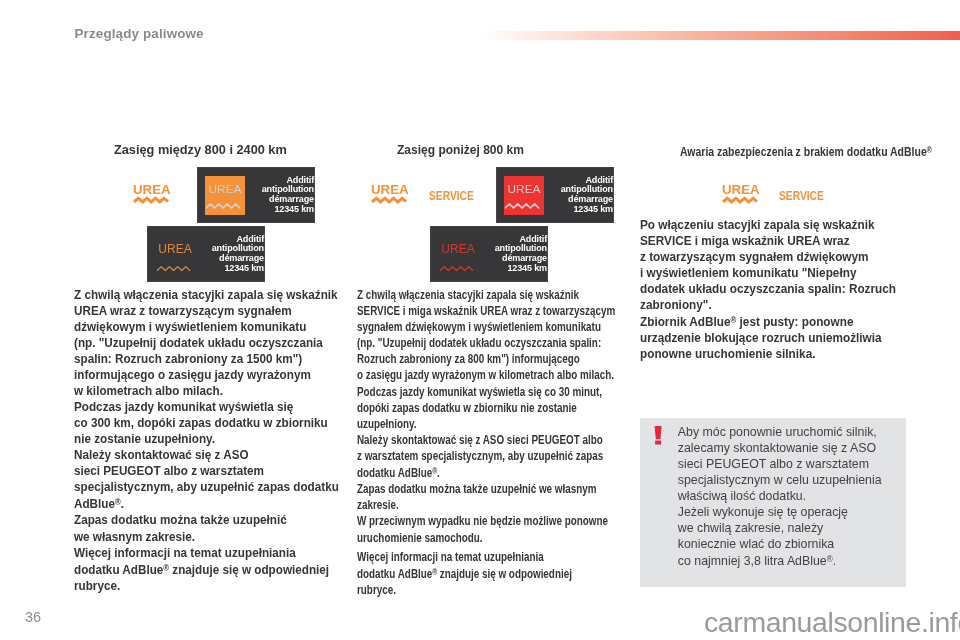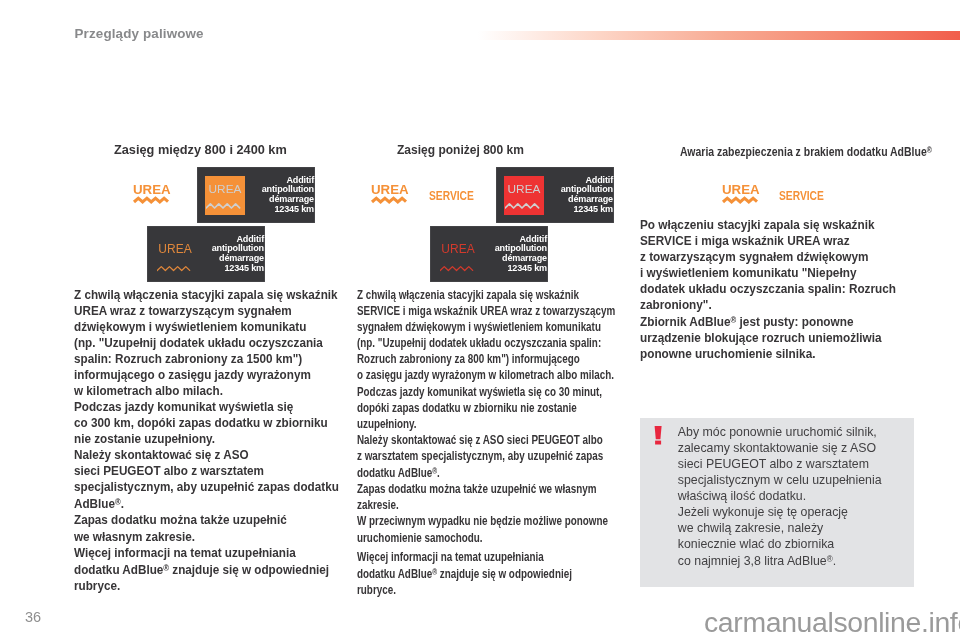--- a/index.html
+++ b/index.html
@@ -30,21 +30,21 @@
   .screen{position:absolute;background:#37373a;box-shadow:inset 0 0 0 0.6px rgba(255,255,255,.13);}
   .screen .stext{position:absolute;color:#ffffff;font-size:6.6px;line-height:7.9px;text-align:right;
                  font-family:"Liberation Sans",sans-serif;}
   .sq{position:absolute;display:block;}
   .sq .lbl{position:absolute;left:0;width:100%;text-align:center;font-size:9.2px;letter-spacing:.2px;}
   .wave{position:absolute;left:0;width:100%;}
 
   
   .telltale{position:absolute;}
 
-  .warnbox{position:absolute;left:640px;top:418px;width:265.5px;height:168.5px;background:#e2e3e5;padding-left:8px;}
+  .warnbox{position:absolute;left:640px;top:418px;width:265.5px;height:168.5px;background:#e2e3e5;}
   .warnbox .bang{position:absolute;left:14.4px;top:7.8px;}
   .warnbox .wtext{position:absolute;left:37.8px;top:5.9px;right:4px;font-size:12.35px;color:#424143;line-height:16.0px;white-space:nowrap;}
 
   .pagenum{position:absolute;left:25px;top:609.5px;font-size:14.5px;font-weight:normal;color:#8e8e8e;line-height:14px;}
   .wm{position:absolute;left:704px;top:609px;font-size:28.4px;color:#9a9a9a;letter-spacing:-0.35px;line-height:26px;white-space:nowrap;}
 </style>
 </head>
 <body>
 
 <div class="page">

